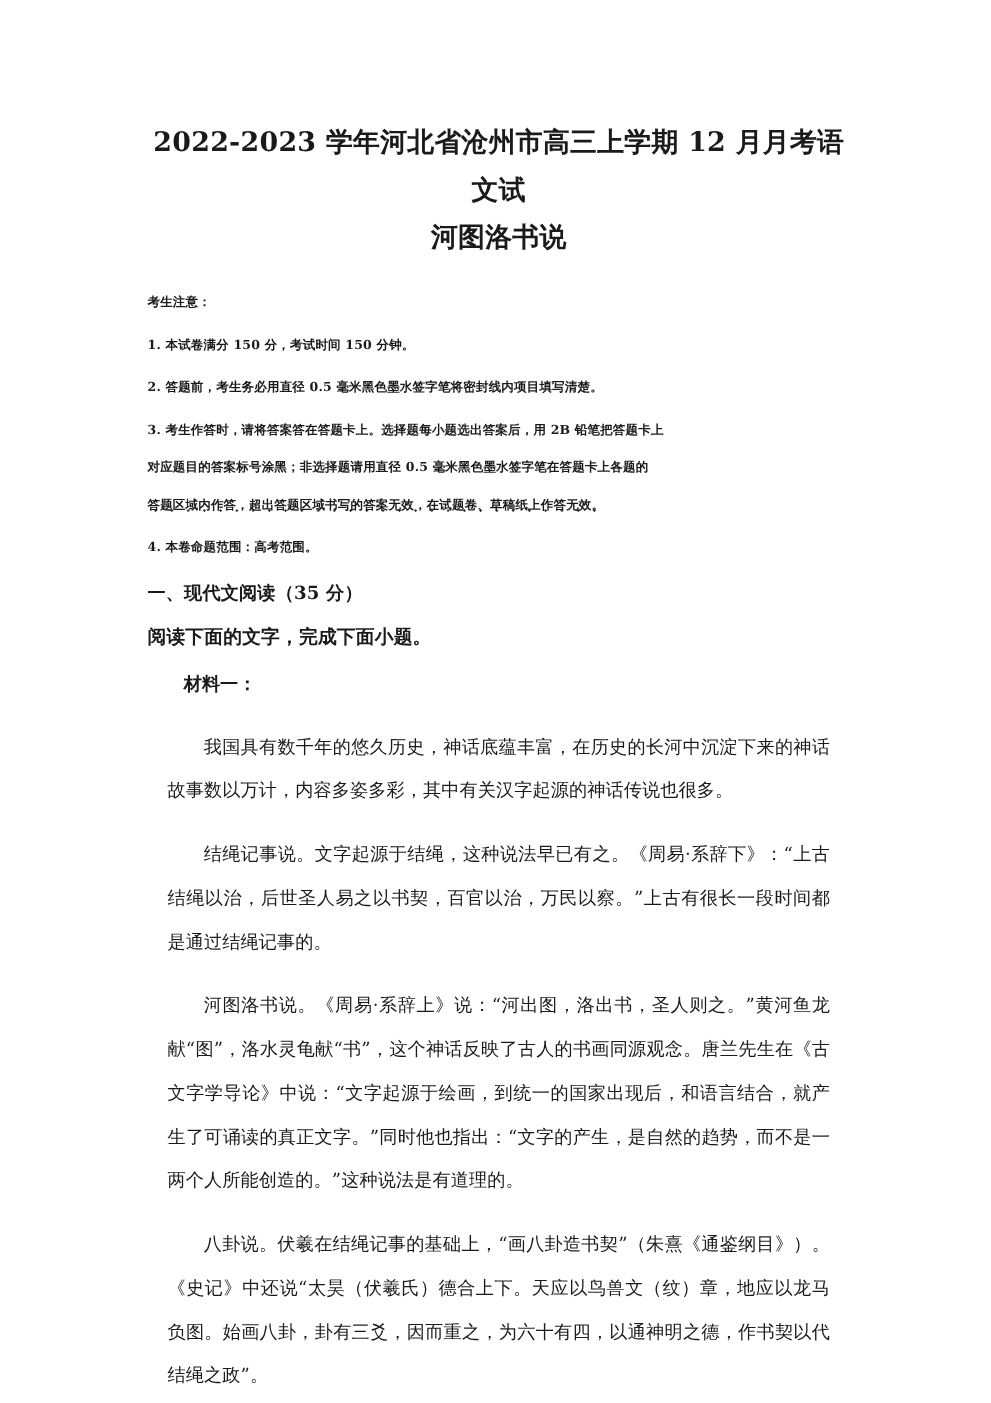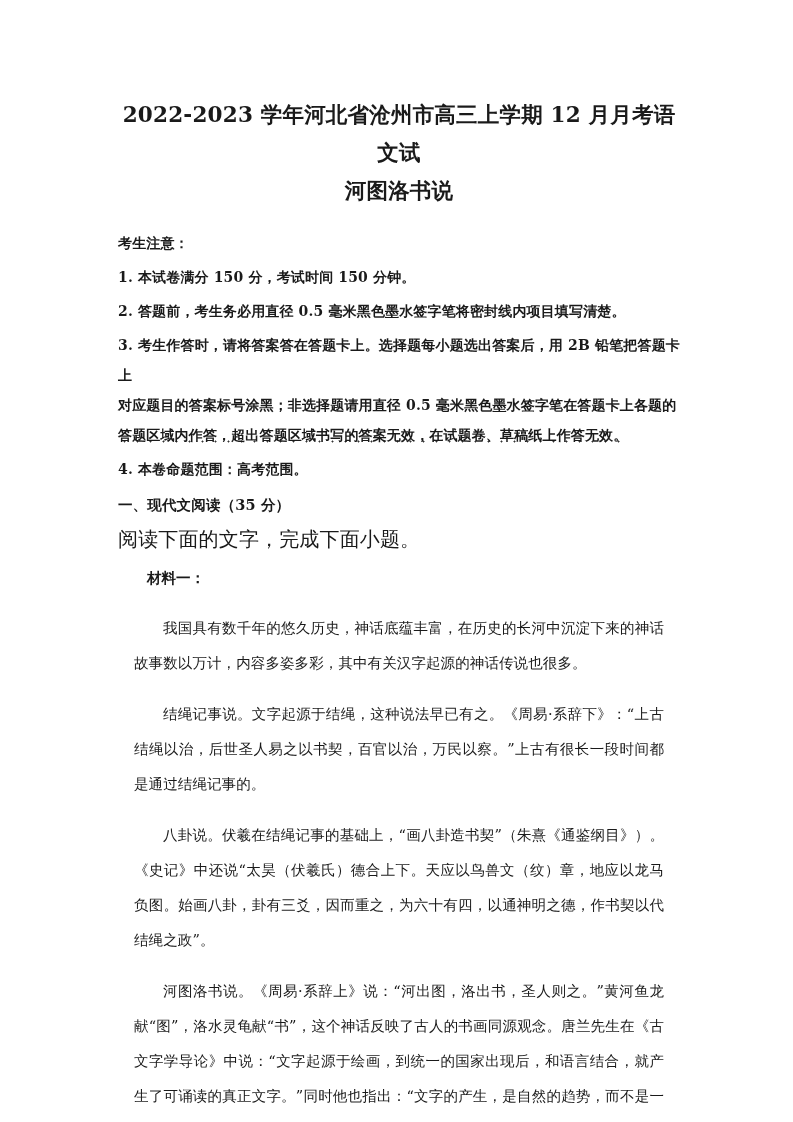--- a/index.html
+++ b/index.html
@@ -41,21 +41,21 @@
   }
   .doc-title .t-line {
     display: block;
   }
 
   
   .notice {
     margin-top: 14px;
   }
   .notice-line {
-    font-size: 14px;
+    font-size: 10px;
     font-weight: bold;
     line-height: 30px;
     text-align: justify;
     text-justify: inter-ideograph;
     margin: 0 0 4px 0;
     letter-spacing: 0.15px;
   }
   .notice-line.wrap {
     margin-bottom: 0;
   }
@@ -81,22 +81,22 @@
   }
   .sub-heading {
     font-size: 14.5px;
     font-weight: bold;
     line-height: 30px;
     margin: 4px 0 4px 0;
     text-indent: 12px;
     letter-spacing: 0.15px;
   }
   .instruction {
-    font-size: 20px;
-    font-weight: normal;
+    font-size: 15px;
+    font-weight: bold;
     line-height: 30px;
     margin: 4px 0 6px 0;
     letter-spacing: 0.15px;
   }
 
   
   .material-label {
     font-size: 14.5px;
     font-weight: bold;
     line-height: 35px;
@@ -136,17 +136,17 @@
     <p class="notice-line">4. 本卷命题范围：高考范围。</p>
   </div>
 
   <p class="sec-heading">一、现代文阅读（35 分）</p>
   <p class="instruction">阅读下面的文字，完成下面小题。</p>
 
   <p class="material-label">材料一：</p>
 
   <p class="para">我国具有数千年的悠久历史，神话底蕴丰富，在历史的长河中沉淀下来的神话故事数以万计，内容多姿多彩，其中有关汉字起源的神话传说也很多。</p>
   <p class="para">结绳记事说。文字起源于结绳，这种说法早已有之。《周易·系辞下》：“上古结绳以治，后世圣人易之以书契，百官以治，万民以察。”上古有很长一段时间都是通过结绳记事的。</p>
+  <p class="para">河图洛书说。《周易·系辞上》说：“河出图，洛出书，圣人则之。”黄河鱼龙献“图”，洛水灵龟献“书”，这个神话反映了古人的书画同源观念。唐兰先生在《古文字学导论》中说：“文字起源于绘画，到统一的国家出现后，和语言结合，就产生了可诵读的真正文字。”同时他也指出：“文字的产生，是自然的趋势，而不是一两个人所能创造的。”这种说法是有道理的。</p>
   <p class="para">八卦说。伏羲在结绳记事的基础上，“画八卦造书契”（朱熹《通鉴纲目》）。《史记》中还说“太昊（伏羲氏）德合上下。天应以鸟兽文（纹）章，地应以龙马负图。始画八卦，卦有三爻，因而重之，为六十有四，以通神明之德，作书契以代结绳之政”。</p>
-  <p class="para">河图洛书说。《周易·系辞上》说：“河出图，洛出书，圣人则之。”黄河鱼龙献“图”，洛水灵龟献“书”，这个神话反映了古人的书画同源观念。唐兰先生在《古文字学导论》中说：“文字起源于绘画，到统一的国家出现后，和语言结合，就产生了可诵读的真正文字。”同时他也指出：“文字的产生，是自然的趋势，而不是一两个人所能创造的。”这种说法是有道理的。</p>
   <p class="para">仓颉造字。东汉许慎在《说文解字》前言中说黄帝的史官仓颉发明了文字，由于《说文解字》的权威性，这一传说在古代被广泛认可。当然，现代考古已经证明，中国的汉字至少有 9000 多年的历史，比黄帝时期还要早 4000 多年。</p>
 
 </div>
 
 </body></html>

